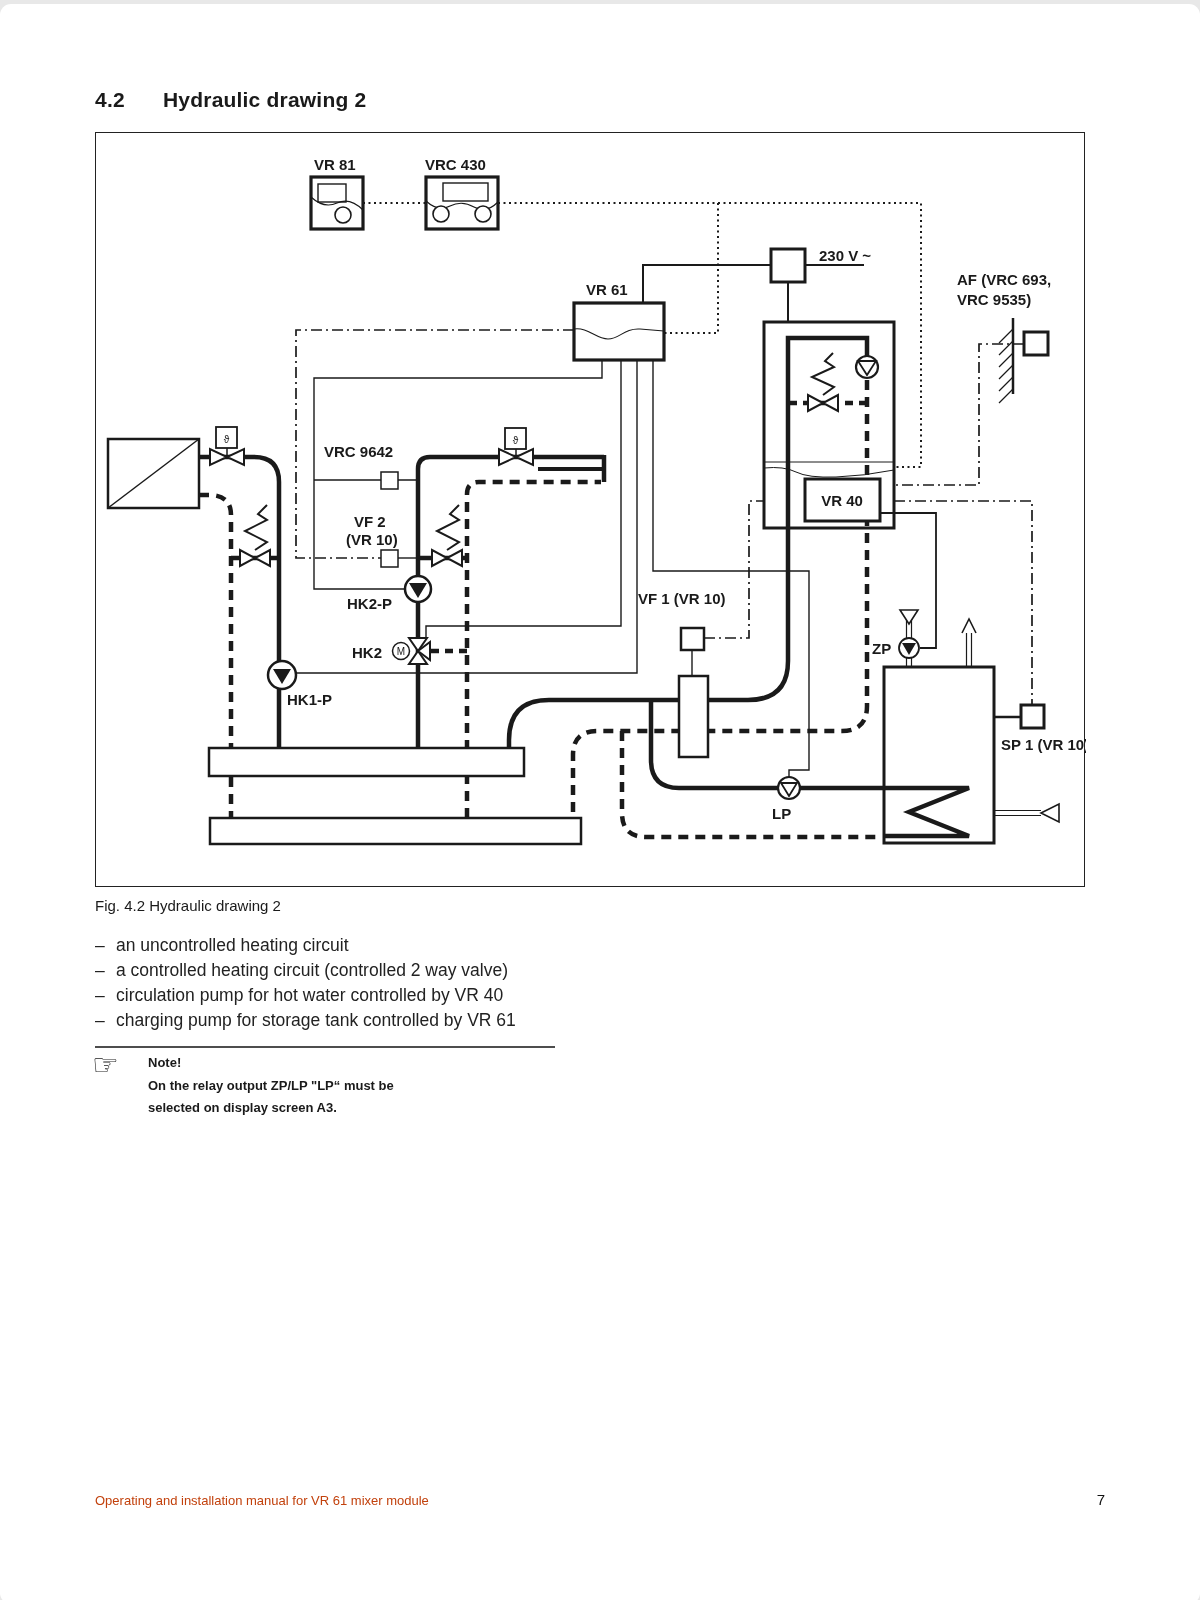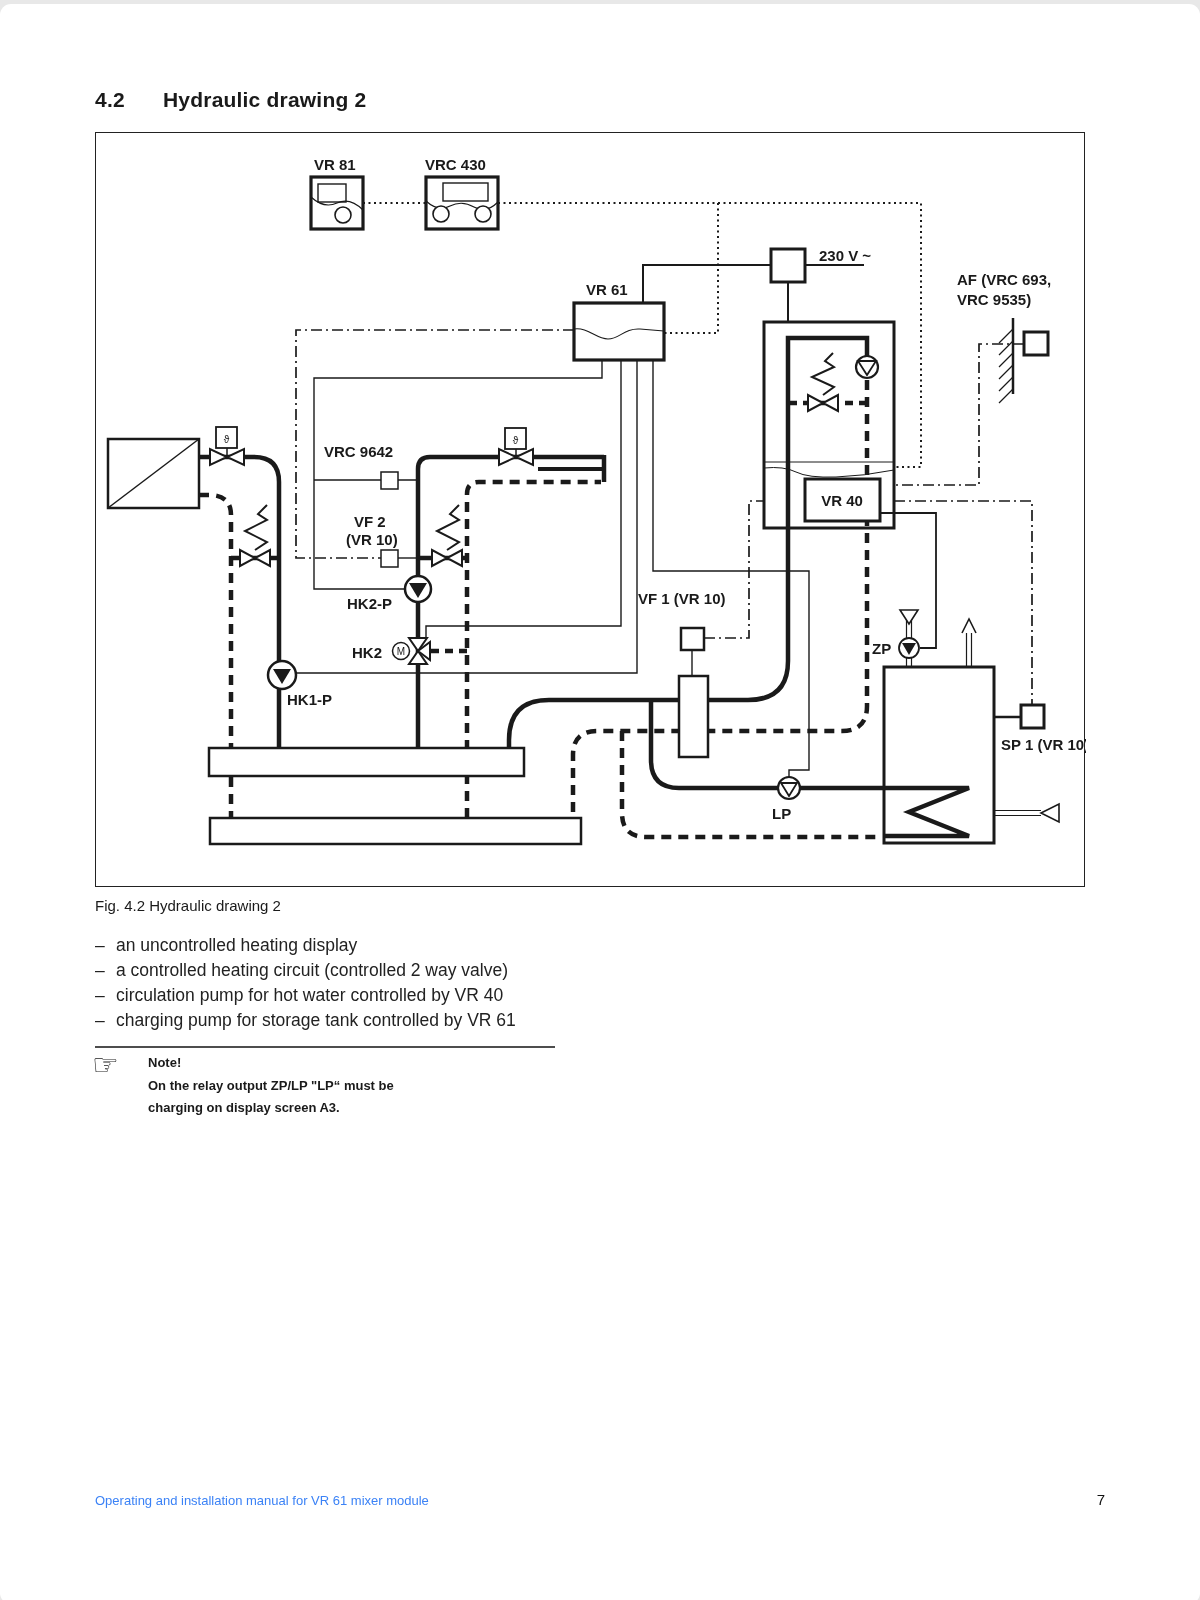--- a/index.html
+++ b/index.html
@@ -9,21 +9,21 @@
   .heading{top:84px;left:95px;font-size:21px;font-weight:bold;letter-spacing:.2px;}
   .heading .num{display:inline-block;width:68px;}
   .figure{top:128px;left:95px;width:990px;height:755px;border:1.5px solid #222;box-sizing:border-box;}
   .caption{top:893px;left:95px;font-size:15px;font-weight:normal;}
   .bullets{top:929px;left:95px;font-size:17.5px;line-height:25px;color:#222;}
   .bullets .row{display:flex;}
   .bullets .mk{width:21px;}
   .rule{top:1042px;left:95px;width:460px;height:2px;background:#4d4d4d;}
   .note-icon{top:1046px;left:92px;font-size:30px;line-height:30px;color:#1a1a1a;}
   .note{top:1048px;left:148px;width:400px;font-size:13px;font-weight:bold;line-height:22.6px;}
-  .footer-left{top:1489px;left:95px;font-size:13px;color:#3b82f6;}
+  .footer-left{top:1489px;left:95px;font-size:13px;color:#c2410c;}
   .footer-page{top:1487px;left:1080px;width:25px;text-align:right;font-size:15px;color:#111;}
   svg text{font-family:"Liberation Sans",sans-serif;font-weight:bold;fill:#1a1a1a;}
   svg .lbl{font-size:15px;}
   svg .sm{font-size:10px;font-weight:normal;}
 </style>
 </head>
 <body>
 
 <div class="page">
 
@@ -235,40 +235,40 @@
       <text class="lbl" x="905" y="617">SP 1 (VR 10)</text>
       <text class="lbl" x="676" y="686">LP</text>
     </svg>
   </div>
 
   <div class="abs caption">Fig. 4.2 Hydraulic drawing 2</div>
 
   <div class="abs bullets">
     <div class="row">
         <span class="mk">–</span>
-        <span>an uncontrolled heating display</span>
+        <span>an uncontrolled heating circuit</span>
       </div>
     <div class="row">
         <span class="mk">–</span>
         <span>a controlled heating circuit (controlled 2 way valve)</span>
       </div>
     <div class="row">
         <span class="mk">–</span>
         <span>circulation pump for hot water controlled by VR 40</span>
       </div>
     <div class="row">
         <span class="mk">–</span>
         <span>charging pump for storage tank controlled by VR 61</span>
       </div>
   </div>
 
   <div class="abs rule"></div>
   <div class="abs note-icon">☞</div>
   <div class="abs note">
     <div>Note!</div>
     <div>On the relay output ZP/LP "LP“ must be</div>
-    <div>charging on display screen A3.</div>
+    <div>selected on display screen A3.</div>
   </div>
 
   <div class="abs footer-left">Operating and installation manual for VR 61 mixer module</div>
   <div class="abs footer-page">7</div>
 
 </div>
 
 </body></html>

